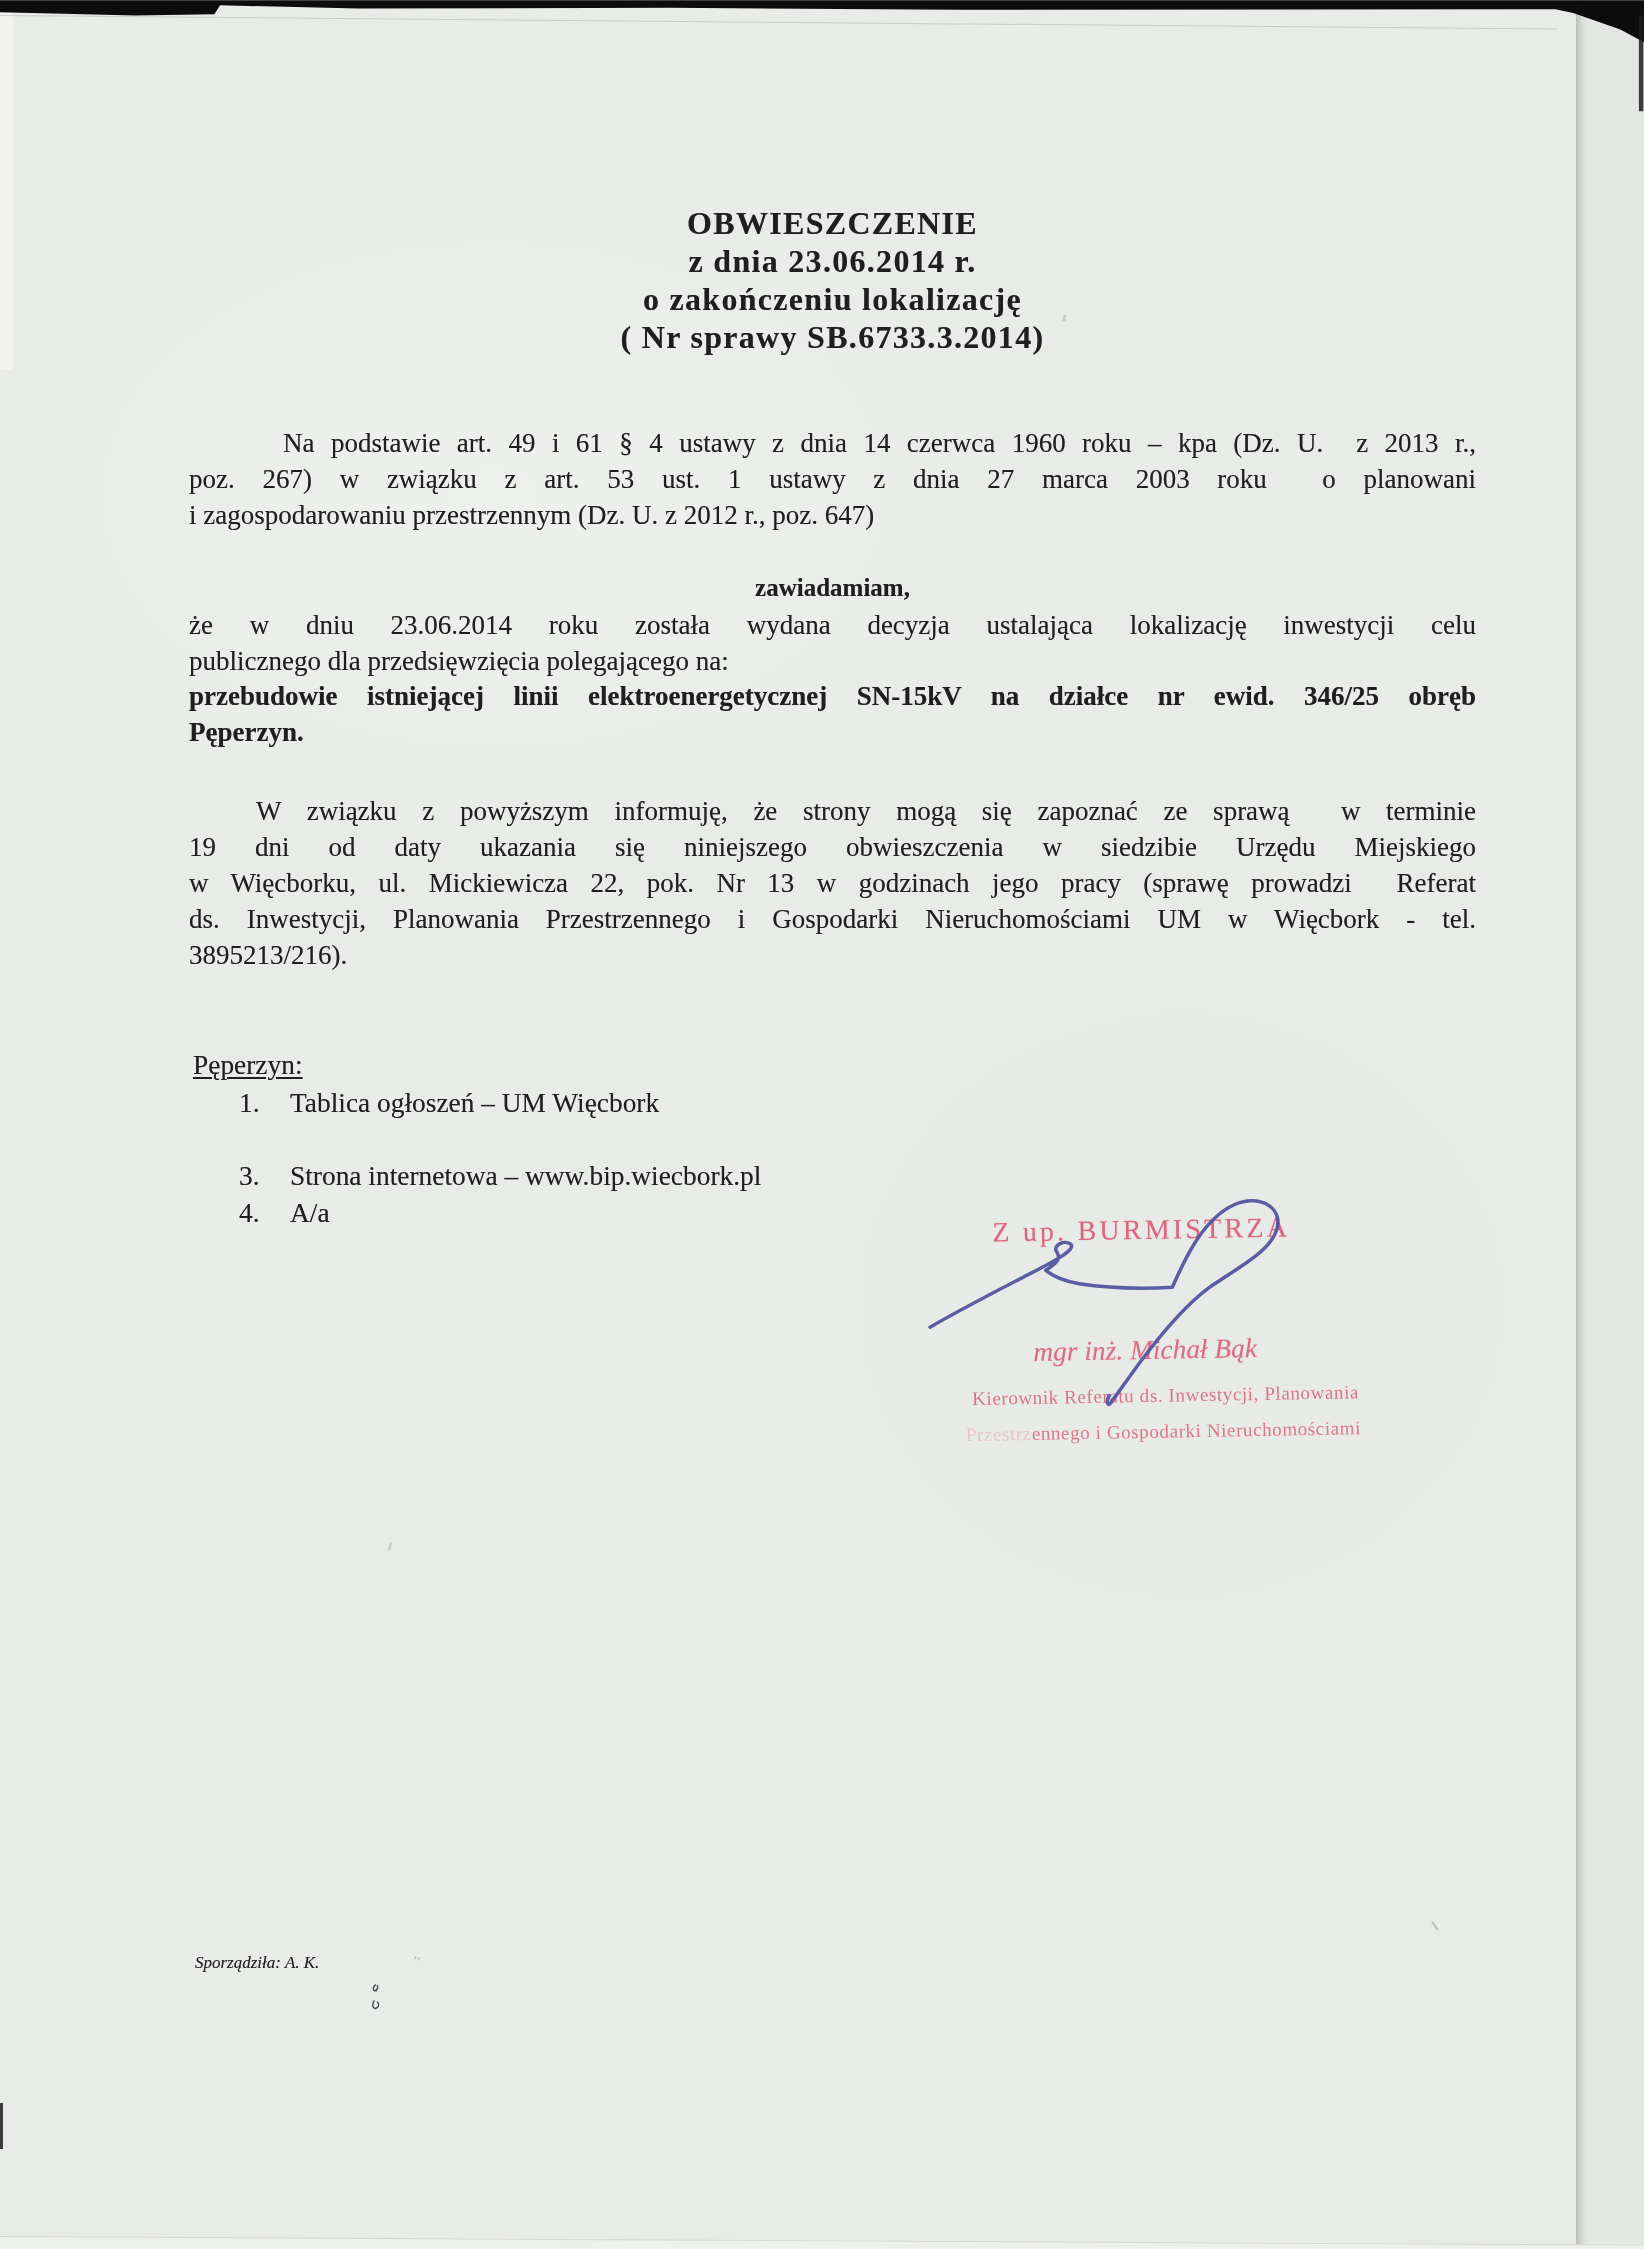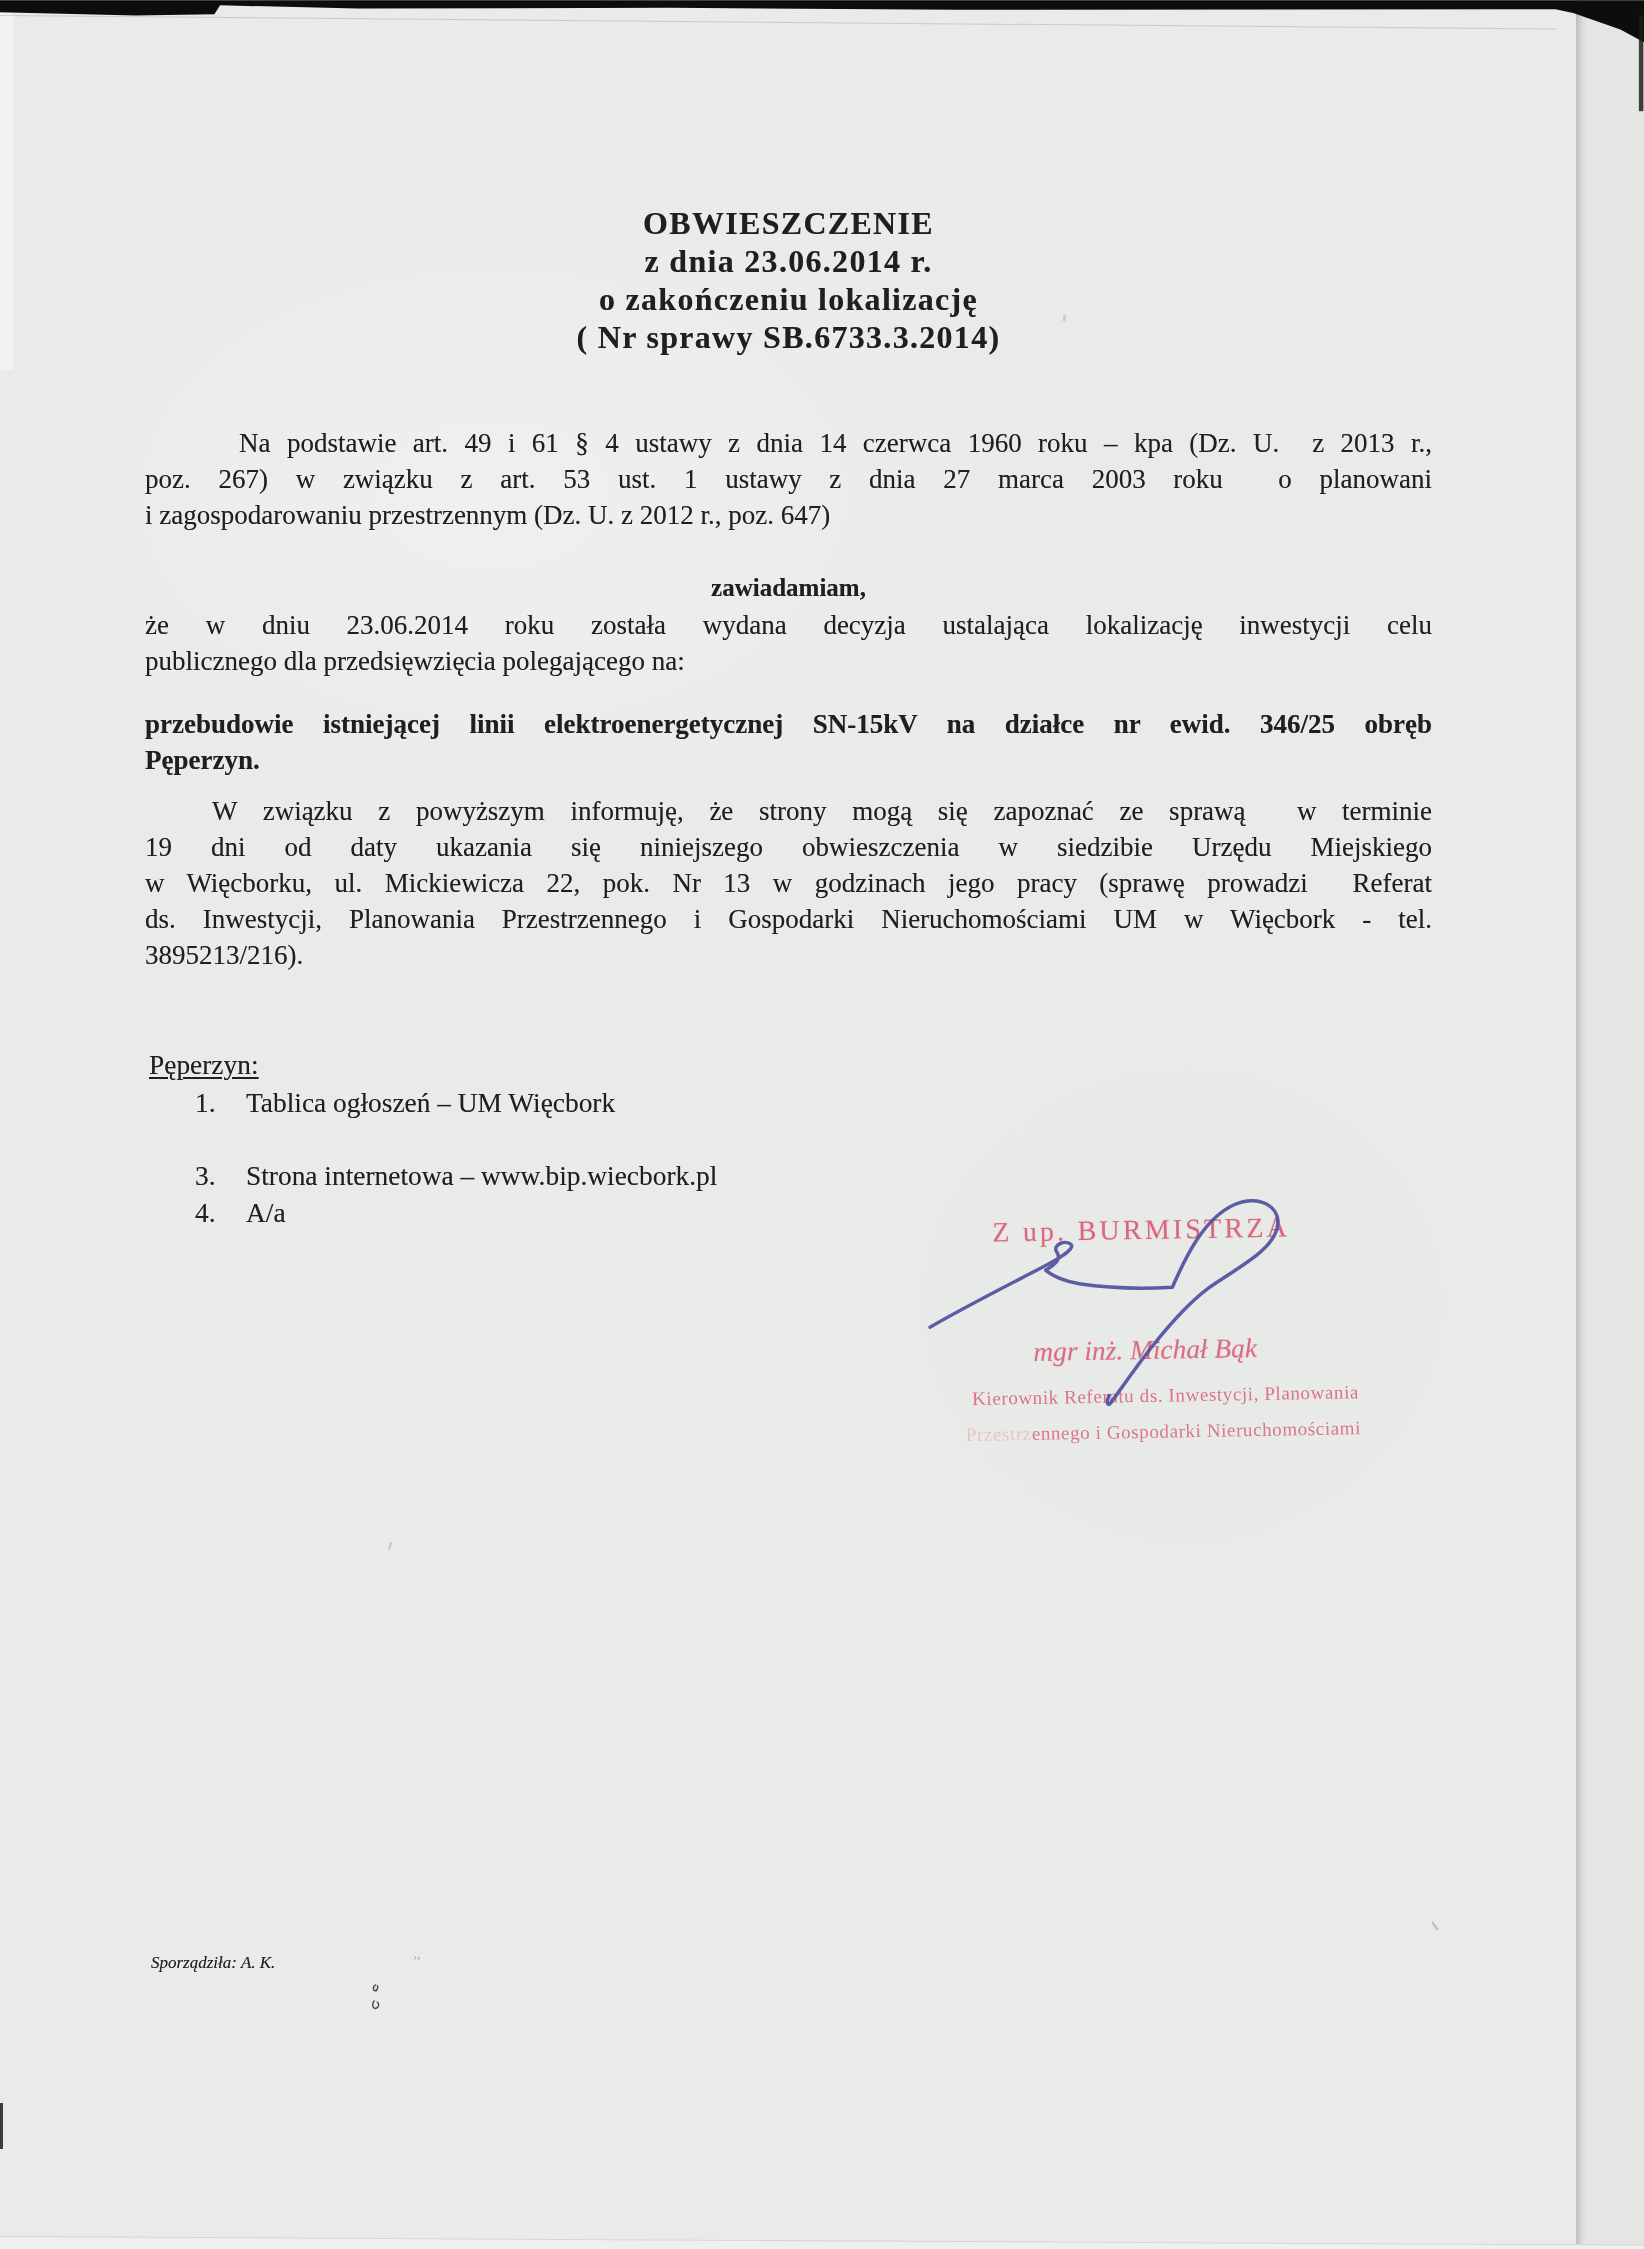--- a/index.html
+++ b/index.html
@@ -7,21 +7,21 @@
     position:relative;
     width:1644px;height:2250px;
     overflow:hidden;
     background:
       radial-gradient(893px 574px at 30% 22%, rgba(238,241,237,.9) 0%, rgba(238,241,237,0) 60%),
       radial-gradient(702px 638px at 72% 58%, rgba(231,233,230,.8) 0%, rgba(231,233,230,0) 55%),
       #e9ebe8;
     font-family:"Liberation Serif","DejaVu Serif",serif;
     color:#1f1f1f;
   }
-  .scan-text{text-shadow:0 0 0.6px rgba(35,35,35,.45);}
+  .scan-text{text-shadow:0 0 0.6px rgba(35,35,35,.45);margin-left:44px;}
   
   .right-strip{position:absolute;left:1576px;top:0;width:68px;height:2250px;
     background:#e4e6e3;box-shadow:inset 7.7px 0 9px -5.1px rgba(60,62,60,.32);}
   .bottom-strip{position:absolute;left:-2.6px;top:2236px;width:1659px;height:28px;
     background:#eef0ec;border-top:1.3px solid #d4d6d3;
     transform:rotate(0.3deg);transform-origin:0 0;}
   .left-edge-mark{position:absolute;left:0;top:2103px;width:3.2px;height:46px;background:#3c3c3c;}
   .top-edge-svg{position:absolute;left:0;top:0;}
   .paper-crease{position:absolute;left:0;top:15.3px;width:1557px;height:1.3px;
     background:rgba(120,122,119,.28);transform:rotate(0.5deg);transform-origin:0 0;}
@@ -31,21 +31,21 @@
   .title-block{position:absolute;left:145px;top:204px;width:1287px;
     text-align:center;font-weight:bold;font-size:32px;line-height:38px;letter-spacing:1.3px;}
   .para{position:absolute;left:145px;width:1287px;font-size:27px;line-height:36px;}
   .tline{text-align:justify;}
   .jpara .tline:not(:last-child){text-align-last:justify;}
   .para-legal{top:425px;}
   .para-legal .tline:first-child{text-indent:94px;}
   .center-heading{position:absolute;left:145px;top:570px;width:1287px;
     text-align:center;font-weight:bold;font-size:25px;line-height:36px;}
   .para-notice{top:607px;}
-  .para-notice-bold{top:706px;font-weight:bold;}
+  .para-notice-bold{top:678px;font-weight:bold;}
   .para-info{top:793px;line-height:36px;}
   .para-info .tline:first-child{text-indent:67px;}
   .recipients-heading{position:absolute;left:149px;top:1050px;font-size:27.4px;
     text-decoration:underline;text-underline-offset:3.2px;text-decoration-thickness:1.9px;}
   .recipient-row{position:absolute;left:195px;font-size:27.4px;}
   .recipient-row .num{display:inline-block;width:51px;}
   .row-0{top:1088px;}.row-1{top:1124px;}.row-2{top:1161px;}.row-3{top:1198px;}
   .prepared{position:absolute;left:151px;top:1953px;font-size:17px;font-style:italic;}
   
   .stamp{position:absolute;left:919px;top:1187px;width:447px;height:287px;

